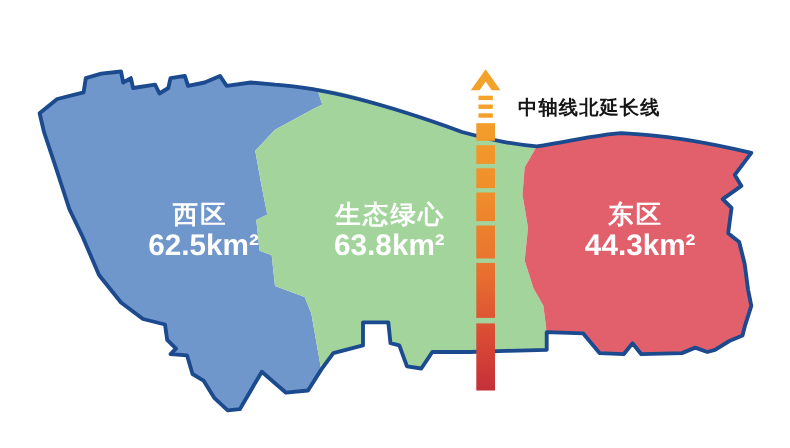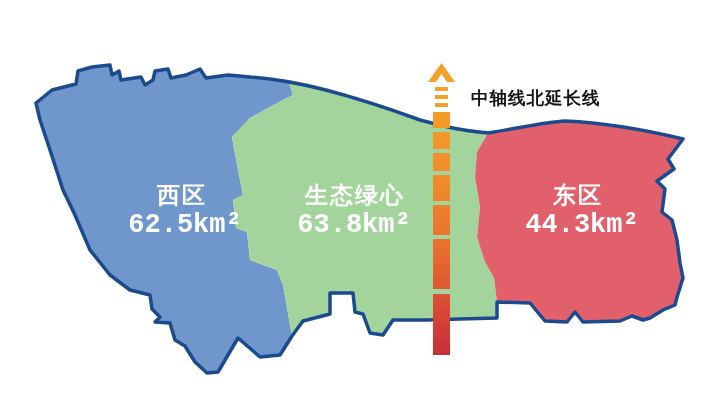--- a/index.html
+++ b/index.html
@@ -1,17 +1,17 @@
 <!DOCTYPE html>
 <html><head>
 <meta charset="utf-8">
 <style>
   html,body{margin:0;padding:0;background:#ffffff;}
   body{font-family:"Liberation Sans","DejaVu Sans",sans-serif;}
-  .stage{position:relative;width:718px;height:407px;background:#ffffff;overflow:hidden;font-family:Liberation Mono, monospace;}
+  .stage{position:relative;width:718px;height:407px;background:#ffffff;overflow:hidden;}
   svg{display:block;}
   .region-name{font-size:23px;font-weight:700;letter-spacing:2px;fill:#ffffff;}
   .region-area{font-size:27px;font-weight:700;fill:#ffffff;}
   .axis-label{font-size:17.5px;font-weight:700;fill:#151515;letter-spacing:1px;}
   text{text-anchor:middle;}
   text.left{text-anchor:start;}
 </style>
 </head>
 <body>
 

